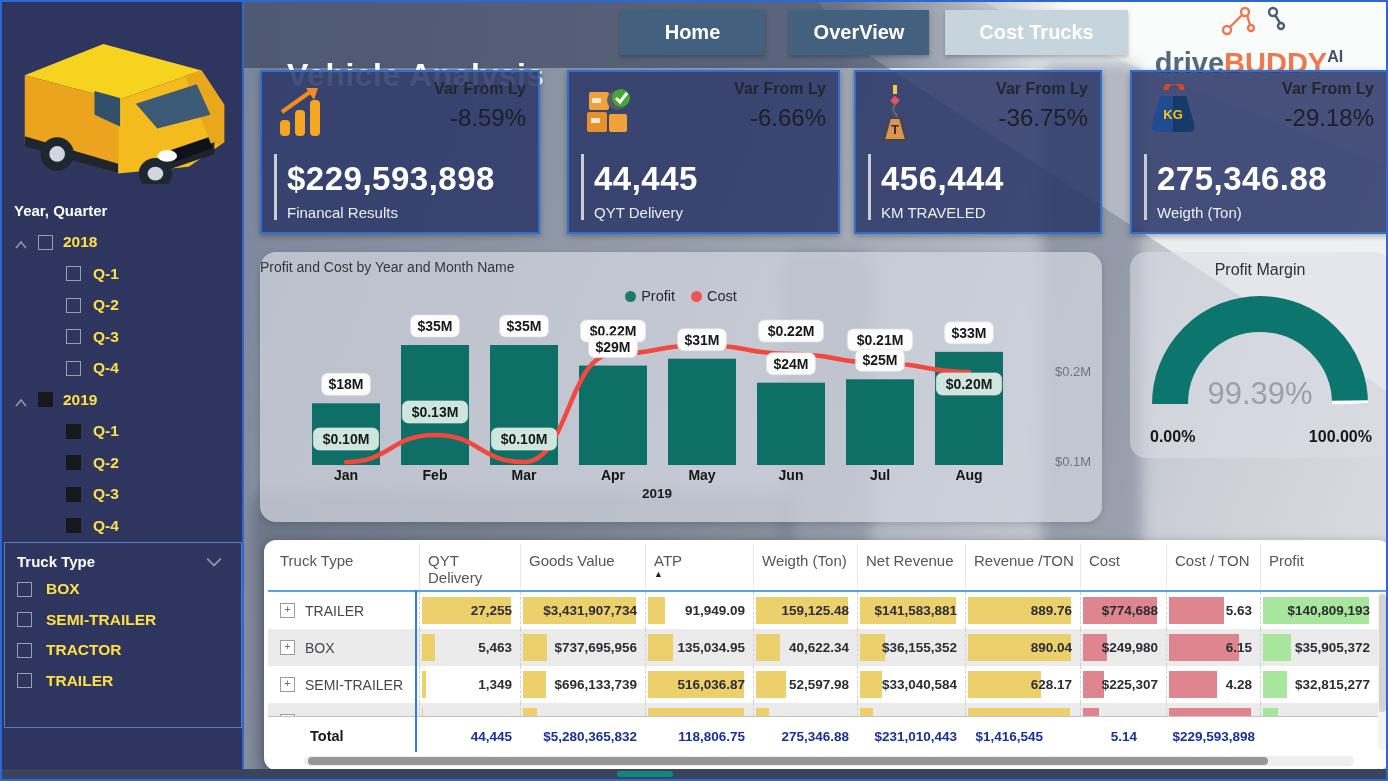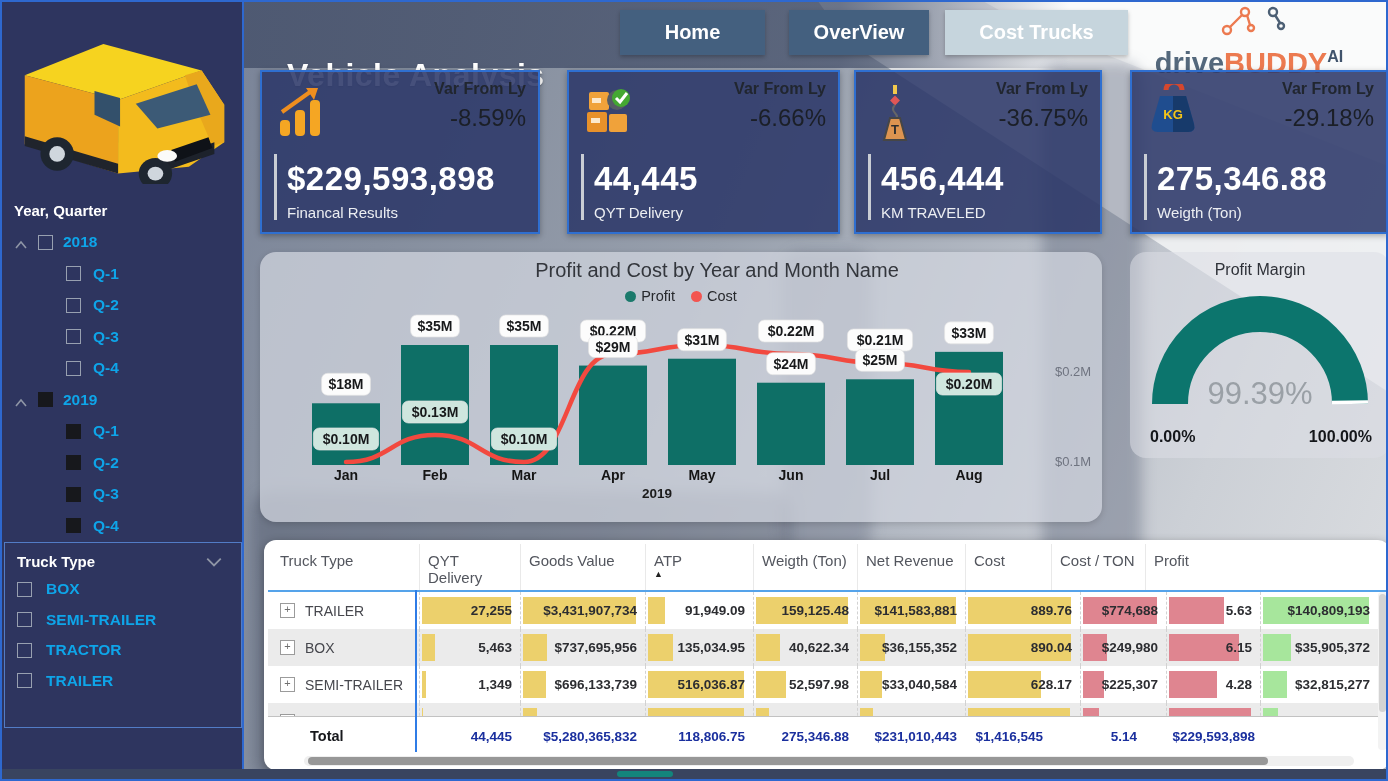--- a/index.html
+++ b/index.html
@@ -13,21 +13,21 @@
           clip-path:polygon(71% 0,100% 0,100% 21%,73% 2%);}
   .shade{filter:blur(7px);border-radius:20px;}
   .shade.a{left:1040px;top:60px;width:100px;height:720px;background:rgba(54,63,90,.30);}
   .shade.b{left:250px;top:490px;width:540px;height:290px;background:rgba(47,54,76,.28);}
   .shade.c{left:780px;top:250px;width:90px;height:300px;background:rgba(58,66,92,.24);}
   .headband{left:242px;top:0;width:1146px;height:66px;
             background:linear-gradient(90deg,rgba(76,87,112,.95),rgba(76,87,112,.8) 52%,rgba(76,87,112,0) 72%);}
   
   .sidebar{left:0;top:0;width:242px;height:770px;background:#2e355f;border-right:2px solid #2e68cf;border-bottom:2px solid #2e68cf;box-sizing:border-box;}
   .sb-label{color:#fff;font-weight:bold;font-size:15px;}
-  .treerow{display:flex;align-items:center;height:22px;margin-bottom:9.5px;color:#0ea5e9;font-weight:bold;font-size:15.5px;cursor:pointer;}
+  .treerow{display:flex;align-items:center;height:22px;margin-bottom:9.5px;color:#fde047;font-weight:bold;font-size:15.5px;cursor:pointer;}
   .cb{width:15px;height:15px;box-sizing:border-box;border:1.5px solid #98a0b0;background:transparent;flex:0 0 15px;}
   .cb.checked{background:#17181c;border-color:#17181c;}
   .chev{width:18px;height:12px;flex:0 0 18px;margin-right:6px;}
   .tt-box{left:2px;top:540px;width:238px;height:186px;border:1px solid rgba(88,136,216,.85);box-sizing:border-box;padding:10px 12px;}
   
   .pagetitle{left:285px;top:18px;color:#fff;font-size:32px;font-weight:bold;letter-spacing:.5px;text-shadow:0 1px 2px rgba(0,0,0,.25);margin-top:37px;}
   .navbtn{top:8px;height:45px;display:flex;align-items:center;justify-content:center;color:#fff;font-weight:bold;font-size:20px;cursor:pointer;box-shadow:0 2px 4px rgba(0,0,0,.25);}
   .navbtn.dark{background:#44607f;}
   .navbtn.light{background:#c6d5dd;}
   
@@ -39,21 +39,21 @@
   
   .kpi{top:68px;height:164px;background:rgba(44,56,105,.88);border:2px solid #2f6fd0;box-sizing:border-box;box-shadow:0 2px 6px rgba(0,0,0,.3);}
   .kpi .var-label{position:absolute;top:8px;right:12px;color:#21262f;font-size:16px;font-weight:bold;}
   .kpi .var-value{position:absolute;top:32px;right:12px;color:#1b1f27;font-size:24px;font-weight:normal;}
   .kpi .rule{position:absolute;left:12px;top:82px;width:3px;height:66px;background:#c9cdd4;}
   .kpi .value{position:absolute;left:25px;top:88px;color:#fff;font-size:33px;font-weight:bold;letter-spacing:.5px;}
   .kpi .label{position:absolute;left:25px;top:132px;color:#eceef2;font-size:15px;}
   .kpi .icon{position:absolute;left:14px;top:12px;}
   
   .chartpanel{left:258px;top:250px;width:842px;height:270px;background:rgba(209,213,222,.74);border-radius:16px;box-shadow:0 2px 6px rgba(0,0,0,.15);}
-  .charttitle{position:absolute;top:7px;width:100%;text-align:center;color:#33363c;font-size:20px;padding-left:36px;}
+  .charttitle{position:absolute;top:7px;width:100%;text-align:left;color:#33363c;font-size:14px;}
   .legend{position:absolute;top:36px;width:100%;display:flex;justify-content:center;gap:16px;align-items:center;}
   .legend .item{display:flex;align-items:center;gap:5px;color:#26282c;font-size:14.5px;cursor:pointer;}
   .dot{width:11px;height:11px;border-radius:50%;}
   
   .gaugepanel{left:1128px;top:250px;width:260px;height:206px;background:rgba(220,223,230,.55);border-radius:16px;}
   .gaugetitle{position:absolute;top:9px;width:100%;text-align:center;color:#2e3138;font-size:16px;}
   .gaugeval{position:absolute;top:124px;width:100%;text-align:center;color:#9aa0a6;font-size:31px;}
   .gmin{position:absolute;left:20px;bottom:12px;font-weight:bold;font-size:16px;color:#14161a;}
   .gmax{position:absolute;right:18px;bottom:12px;font-weight:bold;font-size:16px;color:#14161a;}
   
@@ -366,20 +366,23 @@
         <div class="thcell" style="flex: 0 0 108px;">
           <div>ATP</div>
           <div style="font-size: 9px; color: rgb(34, 34, 34);">▲</div>
         </div>
         <div class="thcell" style="flex: 0 0 104px;">
           <div>Weigth (Ton)</div>
         </div>
         <div class="thcell" style="flex: 0 0 108px;">
           <div>Net Revenue</div>
         </div>
+        <div class="thcell" style="flex: 0 0 115px;">
+          <div>Revenue /TON</div>
+        </div>
         <div class="thcell" style="flex: 0 0 86px;">
           <div>Cost</div>
         </div>
         <div class="thcell" style="flex: 0 0 94px;">
           <div>Cost / TON</div>
         </div>
         <div class="thcell" style="flex: 0 0 118px;">
           <div>Profit</div>
         </div>
       </div>

